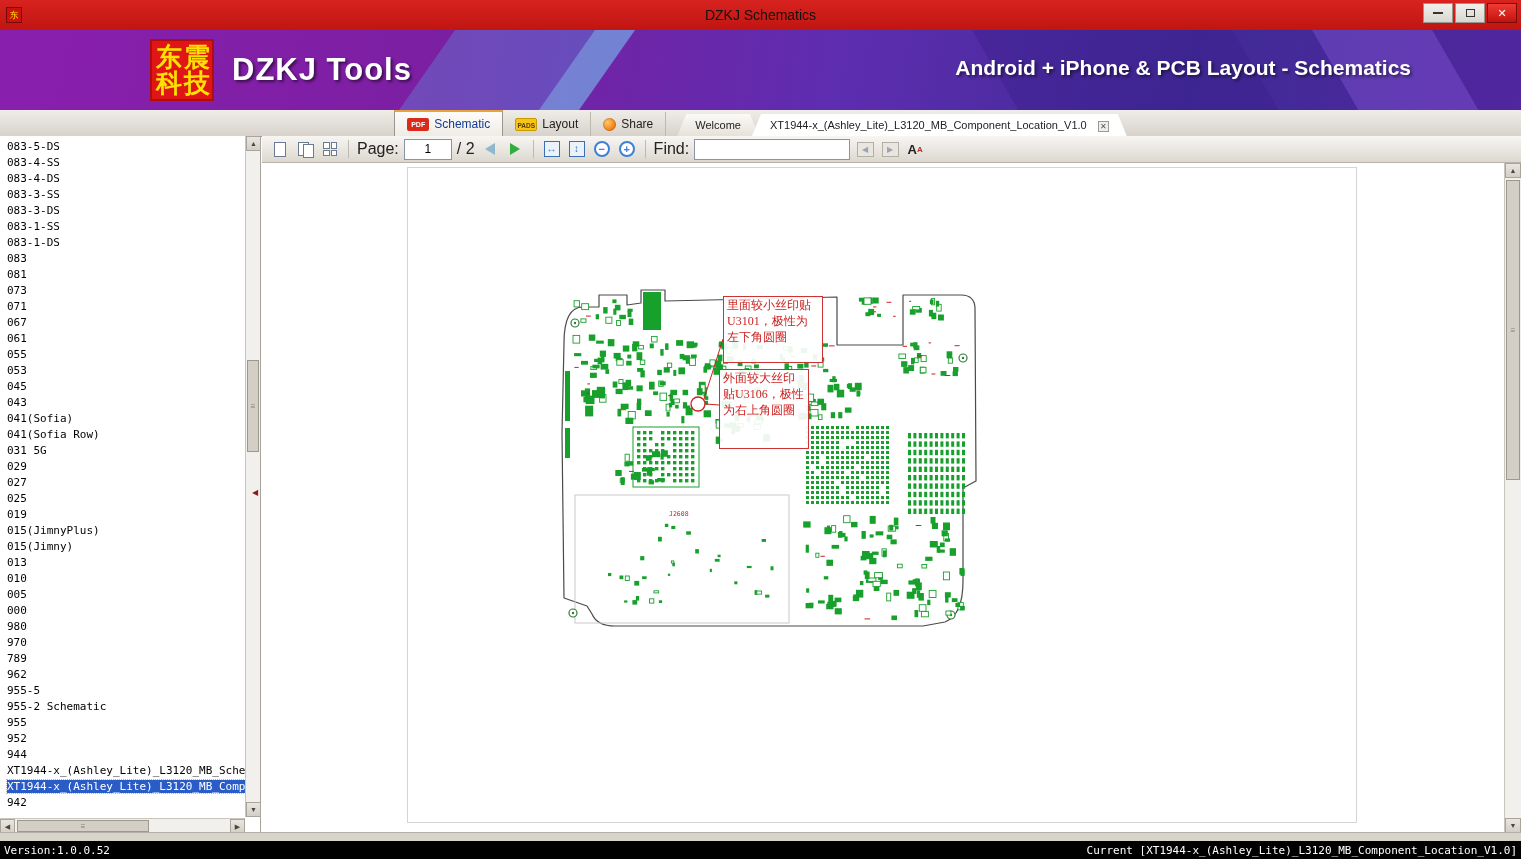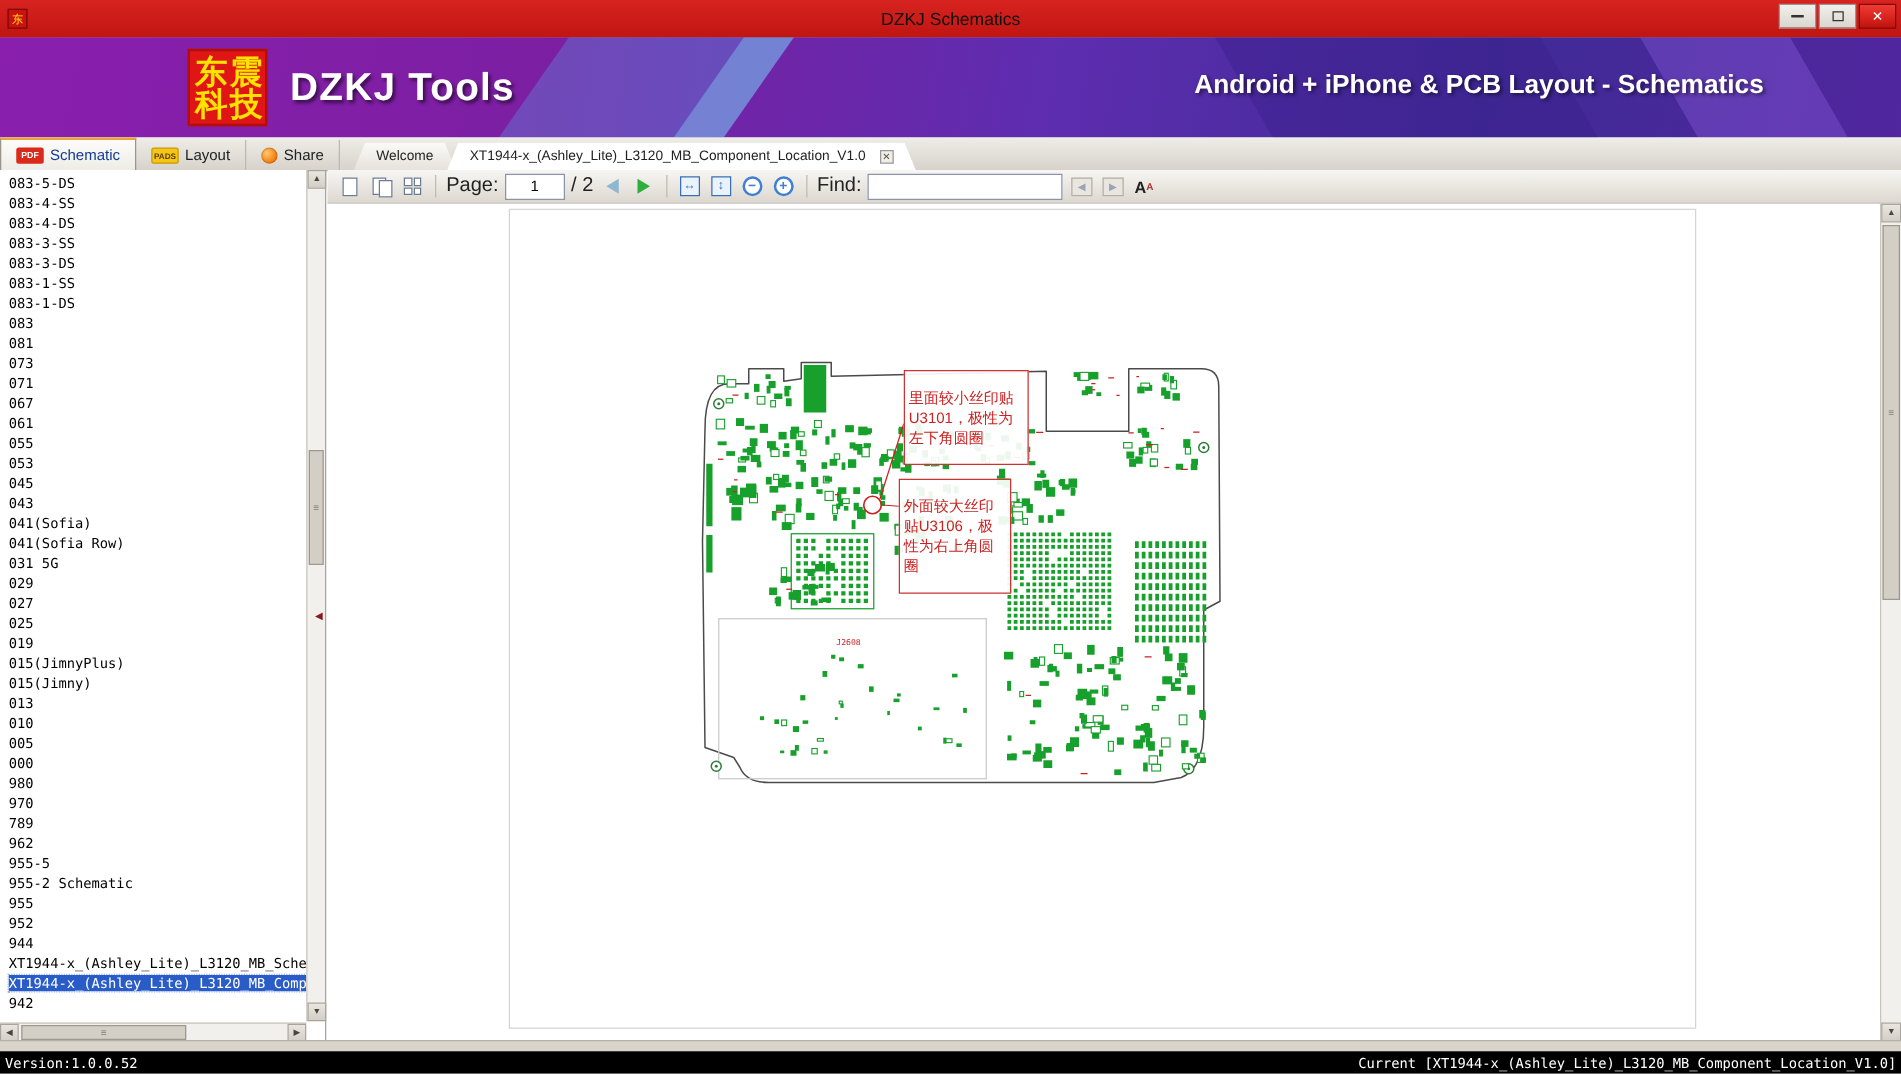--- a/index.html
+++ b/index.html
@@ -33,21 +33,21 @@
         box-sizing:border-box;display:flex;flex-direction:column;justify-content:center;}
   .logo-line{color:#ffe300;font-weight:bold;font-size:26px;line-height:26px;text-align:right;letter-spacing:2px;}
   .appname{position:absolute;left:232px;top:22px;color:#fff;font-size:31px;font-weight:bold;letter-spacing:1px;
            text-shadow:2px 2px 3px rgba(0,0,0,.55);}
   .tagline{position:absolute;right:110px;top:26px;color:#fff;font-size:21px;font-weight:bold;
            text-shadow:2px 2px 3px rgba(0,0,0,.5);}
 
   
   .tabbar{position:absolute;top:110px;left:0;right:0;height:26px;
           background:linear-gradient(#efede8,#d7d3cb);border-bottom:1px solid #94928c;
-          display:flex;align-items:flex-end;}
+          display:flex;align-items:flex-end;justify-content:center;}
   .rtab{height:24px;display:inline-flex;align-items:center;gap:5px;padding:0 12px;font-size:12px;color:#222;
         cursor:pointer;border-right:1px solid #bdb9b1;}
   .rtab.active{background:linear-gradient(#fdfcfa,#efece6);border:1px solid #9b968d;border-bottom:none;
                border-top:2px solid #e8a33d;height:24px;}
   .rtab.active .rtab-label{color:#123a93;}
   .ic-pdf{display:inline-block;min-width:20px;height:13px;background:#d92a1a;border-radius:2px;color:#fff;
           font-size:7px;font-weight:bold;line-height:13px;text-align:center;padding:0 1px;}
   .ic-pads{display:inline-block;min-width:22px;height:13px;background:#f5c518;border-radius:2px;color:#5a3b00;
            font-size:6.5px;font-weight:bold;line-height:13px;text-align:center;border:1px solid #c79a00;box-sizing:border-box;}
   .ic-share{display:inline-block;width:13px;height:13px;border-radius:50%;
@@ -116,24 +116,24 @@
   .fnav.prev::before{content:"◀";} .fnav.next::before{content:"▶";}
   .fontsz{color:#222;font-weight:bold;font-size:13px;}
   .fontsz::before{content:"A";} .fontsz::after{content:"A";font-size:8px;vertical-align:super;color:#b03030;}
 
   
   .viewport{position:absolute;top:163px;left:262px;right:18px;bottom:26px;background:#fff;overflow:hidden;}
   .page{position:absolute;left:145px;top:4px;width:950px;height:656px;background:#fff;
         border:1px solid #d5d5d5;box-sizing:border-box;}
   .pcb-svg{position:absolute;left:145px;top:115px;width:440px;height:360px;}
   .ann{position:absolute;border:1px solid #cc3333;background:rgba(255,255,255,.92);color:#cc2222;
-       font-size:12px;line-height:16px;padding:13px 3px;box-sizing:border-box;
-       font-family:Liberation Sans, sans-serif;word-break:break-all;}
+       font-size:12px;line-height:16px;padding:0 3px;box-sizing:border-box;
+       font-family:Liberation Serif, serif;word-break:break-all;}
   .ann1{left:315px;top:128px;width:100px;min-height:67px;}
-  .ann2{left:311px;top:215px;width:90px;min-height:80px;}
+  .ann2{left:311px;top:201px;width:90px;min-height:80px;}
 
   
   .main-vscroll{position:absolute;top:163px;right:0;width:17px;bottom:26px;background:#f2f0ec;
                 border-left:1px solid #c9c5bd;box-sizing:border-box;}
   .main-vscroll .sb-btn{width:16px;left:0;}
   .main-vscroll .up{top:0;} .main-vscroll .down{bottom:0;}
   .main-vscroll .sb-thumb{left:1px;right:1px;top:17px;height:300px;}
   .bottom-strip{position:absolute;left:0;right:0;bottom:18px;height:8px;background:#d8d4cc;border-top:1px solid #b5b1a8;}
   .statusbar{position:absolute;left:0;right:0;bottom:0;height:18px;background:#000;color:#fff;
              display:flex;align-items:center;justify-content:space-between;

